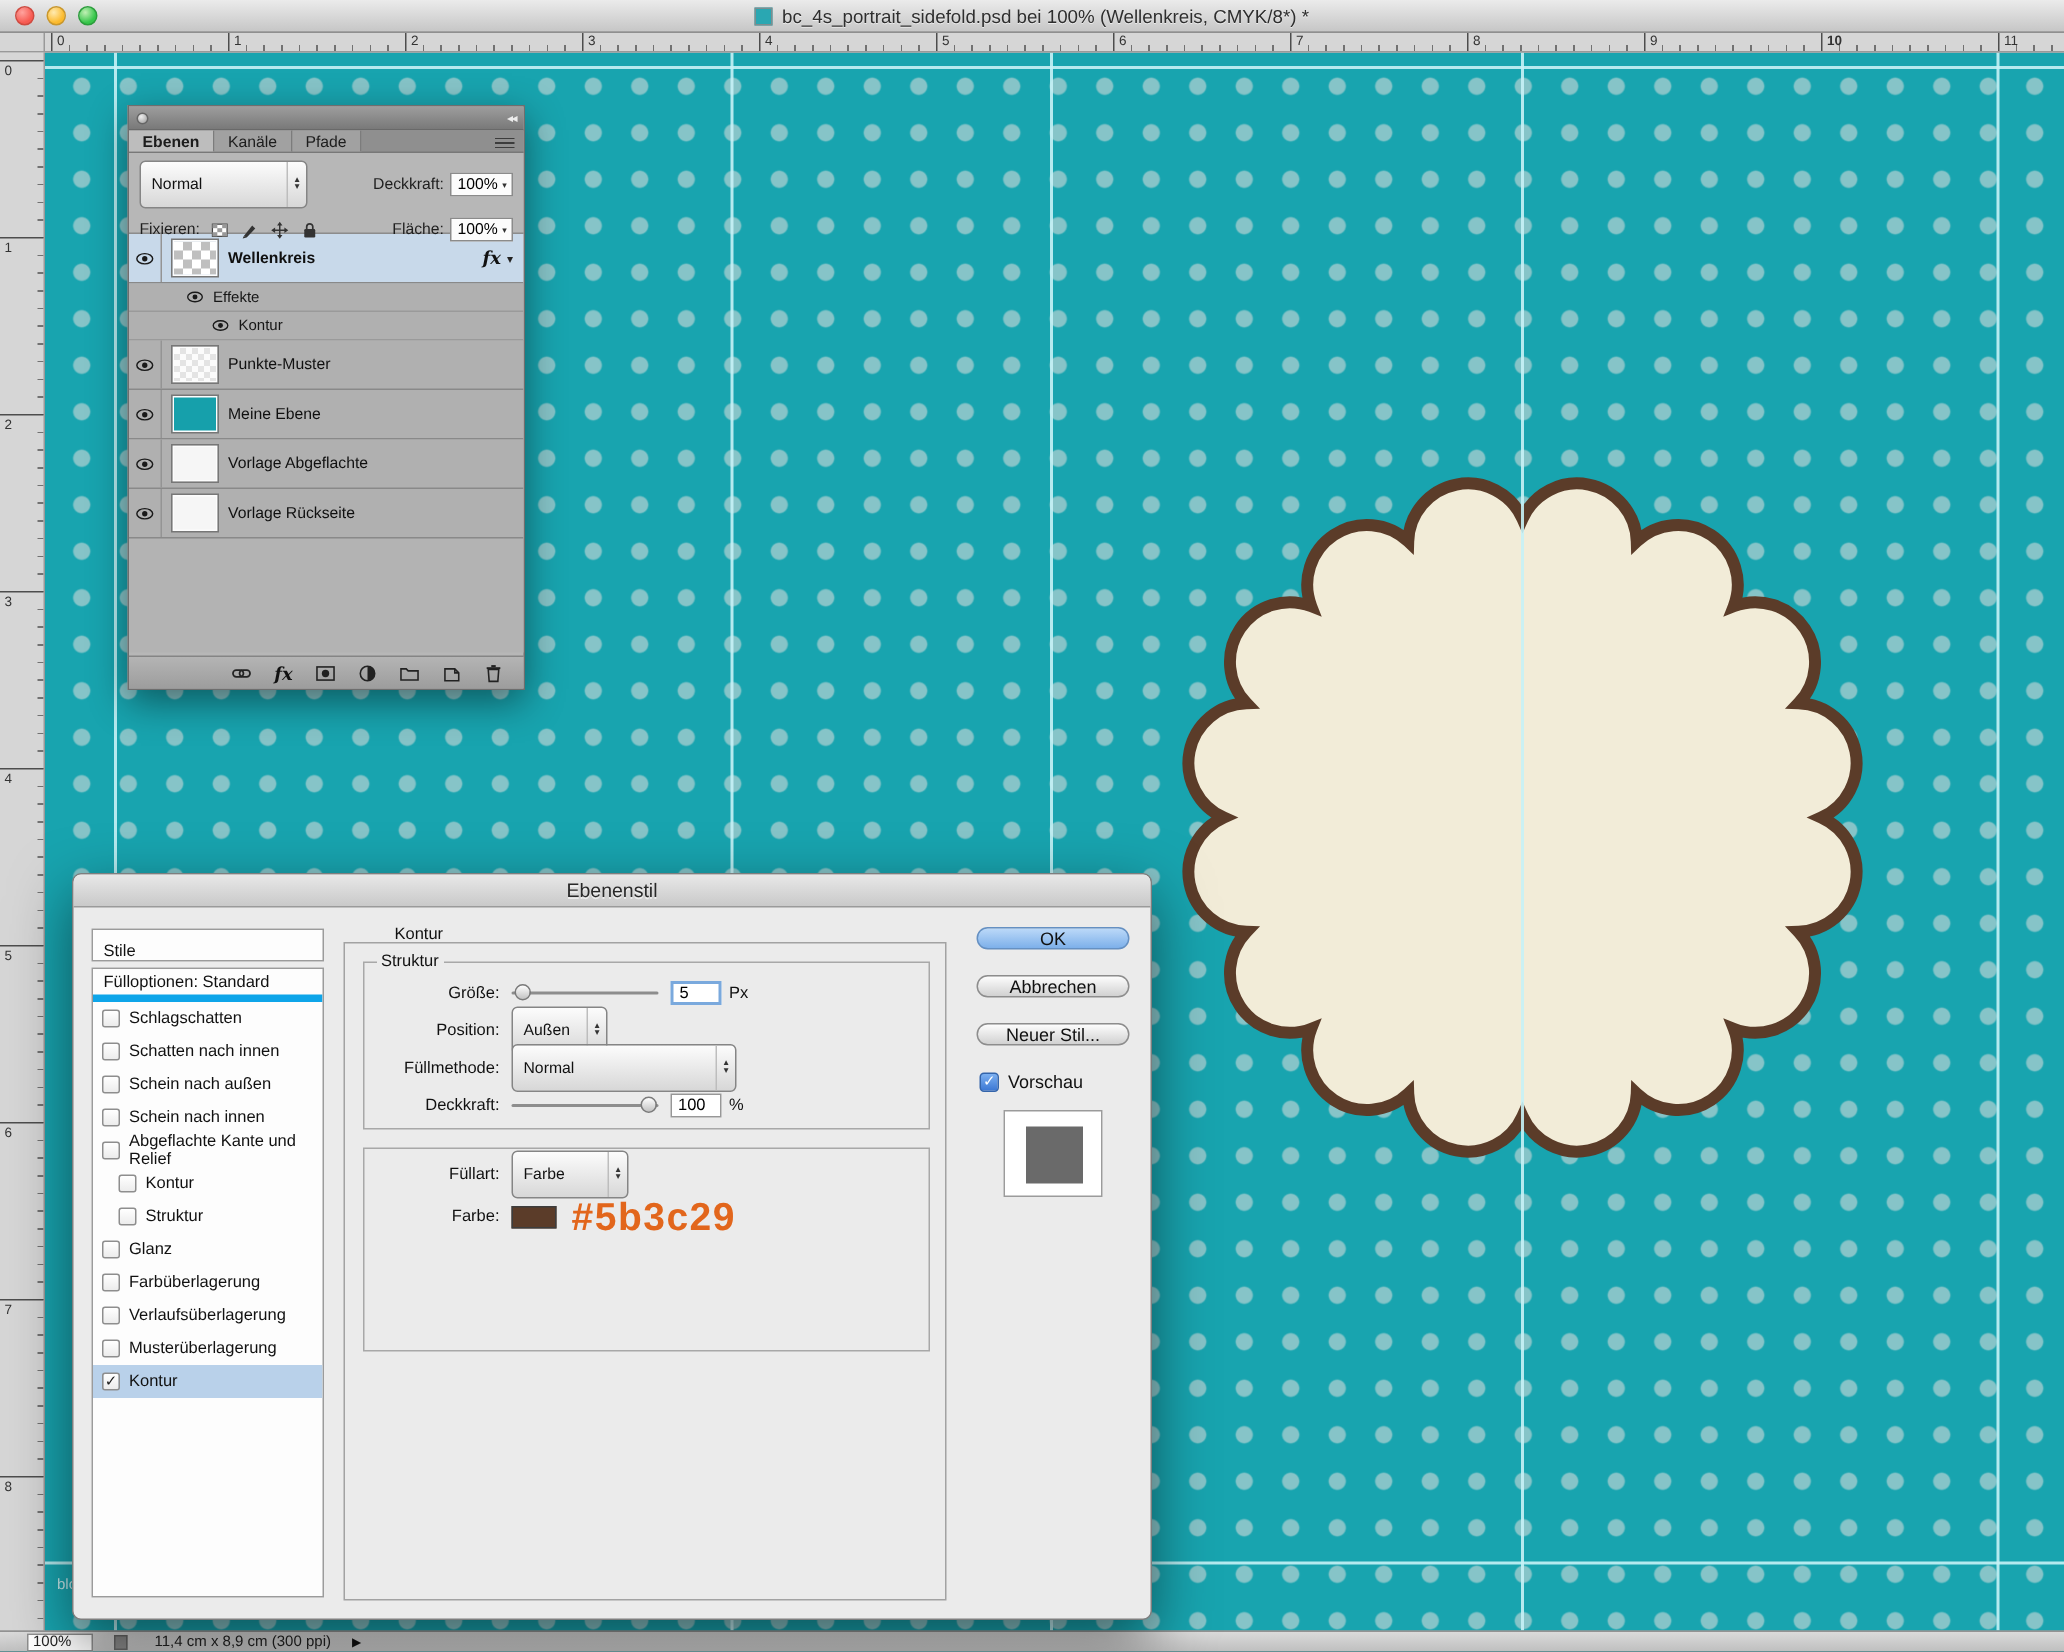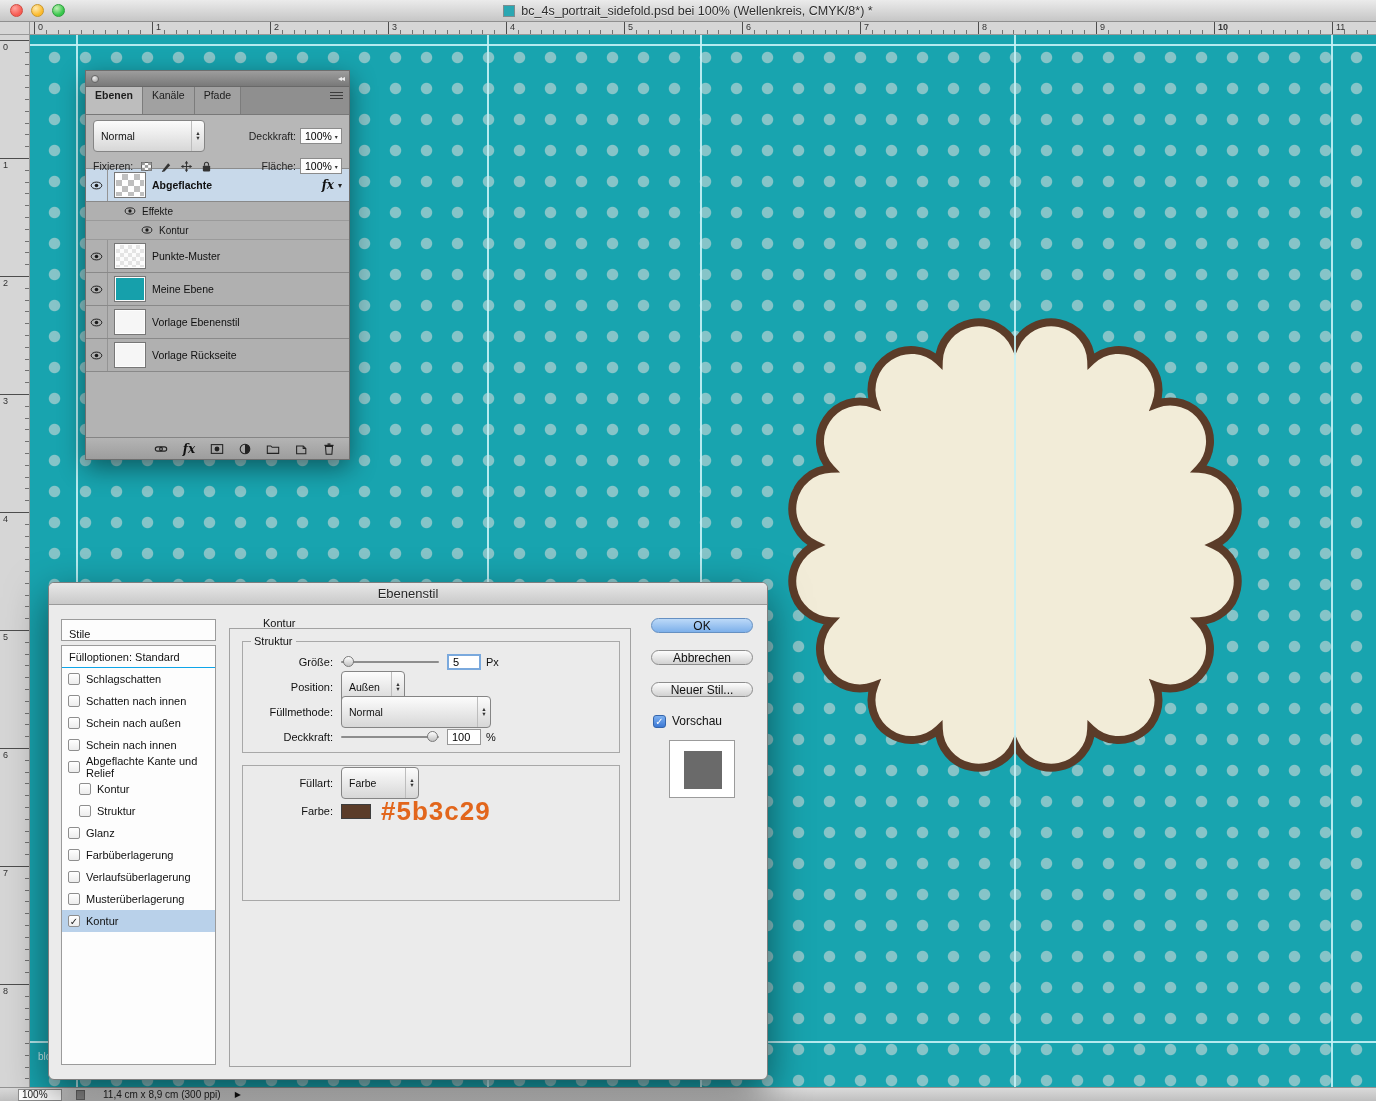--- a/index.html
+++ b/index.html
@@ -41,21 +41,21 @@
 .guide{position:absolute;background:rgba(198,242,246,.9)}
 .guide-v{top:0;bottom:0;width:2px}
 .guide-h{left:0;right:0;height:2px}
 .watermark{position:absolute;left:8px;top:1016px;font-size:10px;color:rgba(255,255,255,.75)}
 
 
 .layers-panel{position:absolute;left:85px;top:70px;width:265px;height:390px;background:#b7b7b7;border:1px solid #6e6e6e;box-shadow:0 8px 24px rgba(0,0,0,.45);z-index:5}
 .panel-header{height:16px;background:linear-gradient(#9d9d9d,#797979);display:flex;align-items:center;padding:0 5px;border-bottom:1px solid #696969}
 .panel-dot{width:8px;height:8px;border-radius:50%;background:radial-gradient(circle at 35% 30%,#eee,#9a9a9a);border:1px solid #666}
 .panel-collapse{margin-left:auto;font-size:8px;color:#ececec;letter-spacing:-1px}
-.panel-tabs{height:28px;background:#8f8f8f;display:flex;border-bottom:1px solid #787878;position:relative}
+.panel-tabs{height:15px;background:#8f8f8f;display:flex;border-bottom:1px solid #787878;position:relative}
 .ptab{padding:0 9px;font-size:10.5px;line-height:17px;color:#1d1d1d;background:#a1a1a1;border-right:1px solid #7c7c7c}
 .ptab.active{background:#bdbdbd;font-weight:bold}
 .panel-menu-icon{position:absolute;right:6px;top:5px;width:13px;height:7px;background:repeating-linear-gradient(#3c3c3c 0 1px,transparent 1px 3px)}
 .panel-controls{height:53px;padding:5px 7px 0;background:#b7b7b7}
 .ctrl-row{display:flex;align-items:center;margin-bottom:6px}
 .ctrl-label{font-size:10.5px;color:#1f1f1f;white-space:nowrap}
 .push-right{margin-left:auto}
 .popup{display:inline-flex;align-items:center;height:32px;background:linear-gradient(#fcfcfc,#d7d7d7);border:1px solid #858585;border-radius:4px;font-size:10.5px;color:#111;padding-left:7px;overflow:hidden}
 .pop-text{flex:1;white-space:nowrap}
 .stepper{display:inline-flex;flex-direction:column;justify-content:center;align-items:center;width:13px;margin-left:6px;color:#333;font-size:5.5px;line-height:5px;border-left:1px solid #bdbdbd;height:100%;flex:0 0 auto}
@@ -88,21 +88,21 @@
 .panel-footer{position:absolute;left:0;right:0;bottom:0;height:22px;background:linear-gradient(#b4b4b4,#9d9d9d);border-top:1px solid #858585;display:flex;align-items:center;justify-content:flex-end;gap:12px;padding:0 12px}
 .foot-icon{display:inline-flex;align-items:center;justify-content:center;width:16px;height:16px}
 .foot-icon .icon{width:14px;height:14px}
 
 
 .dialog{position:absolute;left:48px;top:582px;width:720px;height:498px;background:#ebebeb;border:1px solid #7e7e7e;border-radius:6px;box-shadow:0 14px 40px rgba(0,0,0,.5);z-index:6;overflow:hidden}
 .dialog-titlebar{height:22px;background:linear-gradient(#e8e8e8,#c9c9c9);border-bottom:1px solid #9a9a9a;display:flex;align-items:center;justify-content:center;font-size:13px;color:#282828;text-shadow:0 1px 0 rgba(255,255,255,.6)}
 .dialog-body{position:relative;height:476px}
 .stile-box{position:absolute;left:12px;top:14px;width:155px;height:22px;background:#fdfdfd;border:1px solid #9b9b9b;display:flex;align-items:flex-end;padding-left:7px;font-size:11px;color:#111}
 .style-list-box{position:absolute;left:12px;top:40px;width:155px;height:420px;background:#fdfdfd;border:1px solid #9b9b9b;overflow:hidden}
-.fill-options-row{height:22px;display:flex;align-items:center;padding-left:7px;font-size:11px;color:#111;border-bottom:1px solid #0ea5e9}
+.fill-options-row{height:22px;display:flex;align-items:center;padding-left:7px;font-size:11px;color:#111;border-bottom:5px solid #0ea5e9}
 .style-item{height:22px;display:flex;align-items:center;gap:6px;padding-left:6px;font-size:11px;color:#111}
 .style-item.indent{padding-left:17px}
 .style-item.selected{background:#b9d1ea}
 .cb{width:12px;height:12px;border:1px solid #8e8e8e;border-radius:2px;background:linear-gradient(#fff,#ececec);font-size:10px;line-height:11px;text-align:center;color:#1a1a1a;flex:0 0 auto;font-weight:bold}
 .section-title{position:absolute;left:214px;top:12px;font-size:11px;color:#111}
 .main-box{position:absolute;left:180px;top:23px;width:402px;height:439px;border:1px solid #a2a2a2}
 .fs-struktur{position:absolute;left:12px;top:6px;width:378px;height:118px;border:1px solid #a8a8a8;padding-top:2px}
 .fs-struktur legend{font-size:11px;color:#111;margin-left:8px;padding:0 3px}
 .form-row{display:flex;align-items:center;height:25px;padding-left:8px}
 .frm-label{width:82px;text-align:right;font-size:11px;color:#111;margin-right:8px;flex:0 0 auto}
@@ -328,21 +328,21 @@
       </div>
     </div>
     <div class="layers-list">
         <div class="layer-row selected">
     <span class="eye-cell">
             <svg class="icon" viewBox="0 0 16 16">
               <use href="#i-eye"></use>
             </svg>
           </span>
     <span class="thumb thumb-checker"></span>
-    <span class="layer-name">Abgeflachte</span>
+    <span class="layer-name">Wellenkreis</span>
     <span class="fx-wrap">
       <i class="fx-badge">fx</i>
       <span class="fx-arrow">▾</span>
     </span>
   </div>
         <div class="effect-row lvl1">
     <span class="eff-eye">
             <svg class="icon" viewBox="0 0 16 16">
               <use href="#i-eye"></use>
             </svg>
@@ -377,21 +377,21 @@
     <span class="layer-name">Meine Ebene</span>
 
   </div>
         <div class="layer-row">
     <span class="eye-cell">
             <svg class="icon" viewBox="0 0 16 16">
               <use href="#i-eye"></use>
             </svg>
           </span>
     <span class="thumb thumb-white"></span>
-    <span class="layer-name">Vorlage Ebenenstil</span>
+    <span class="layer-name">Vorlage Abgeflachte</span>
 
   </div>
         <div class="layer-row">
     <span class="eye-cell">
             <svg class="icon" viewBox="0 0 16 16">
               <use href="#i-eye"></use>
             </svg>
           </span>
     <span class="thumb thumb-white"></span>
     <span class="layer-name">Vorlage Rückseite</span>

